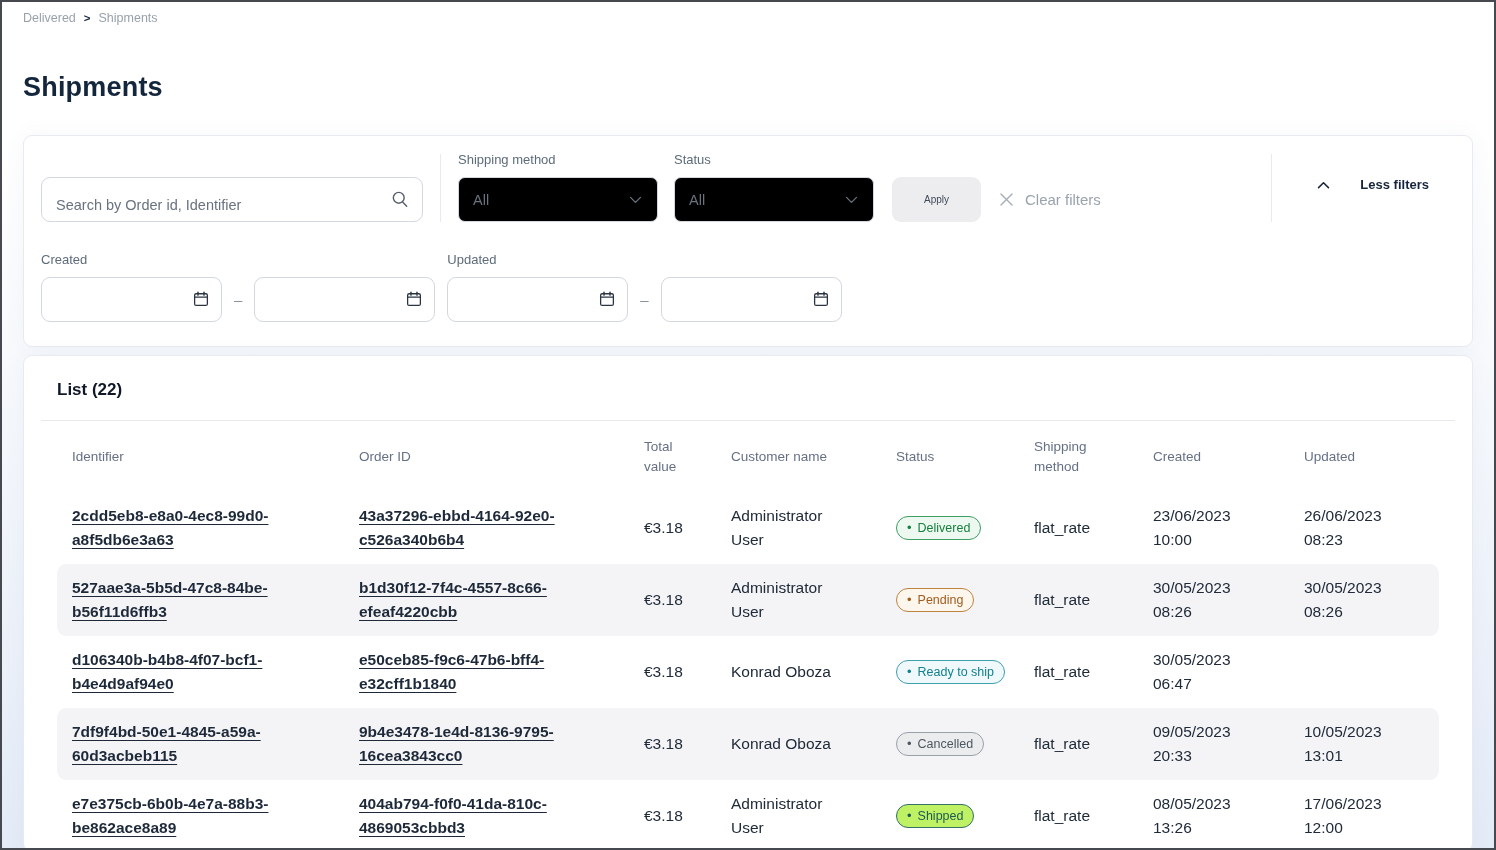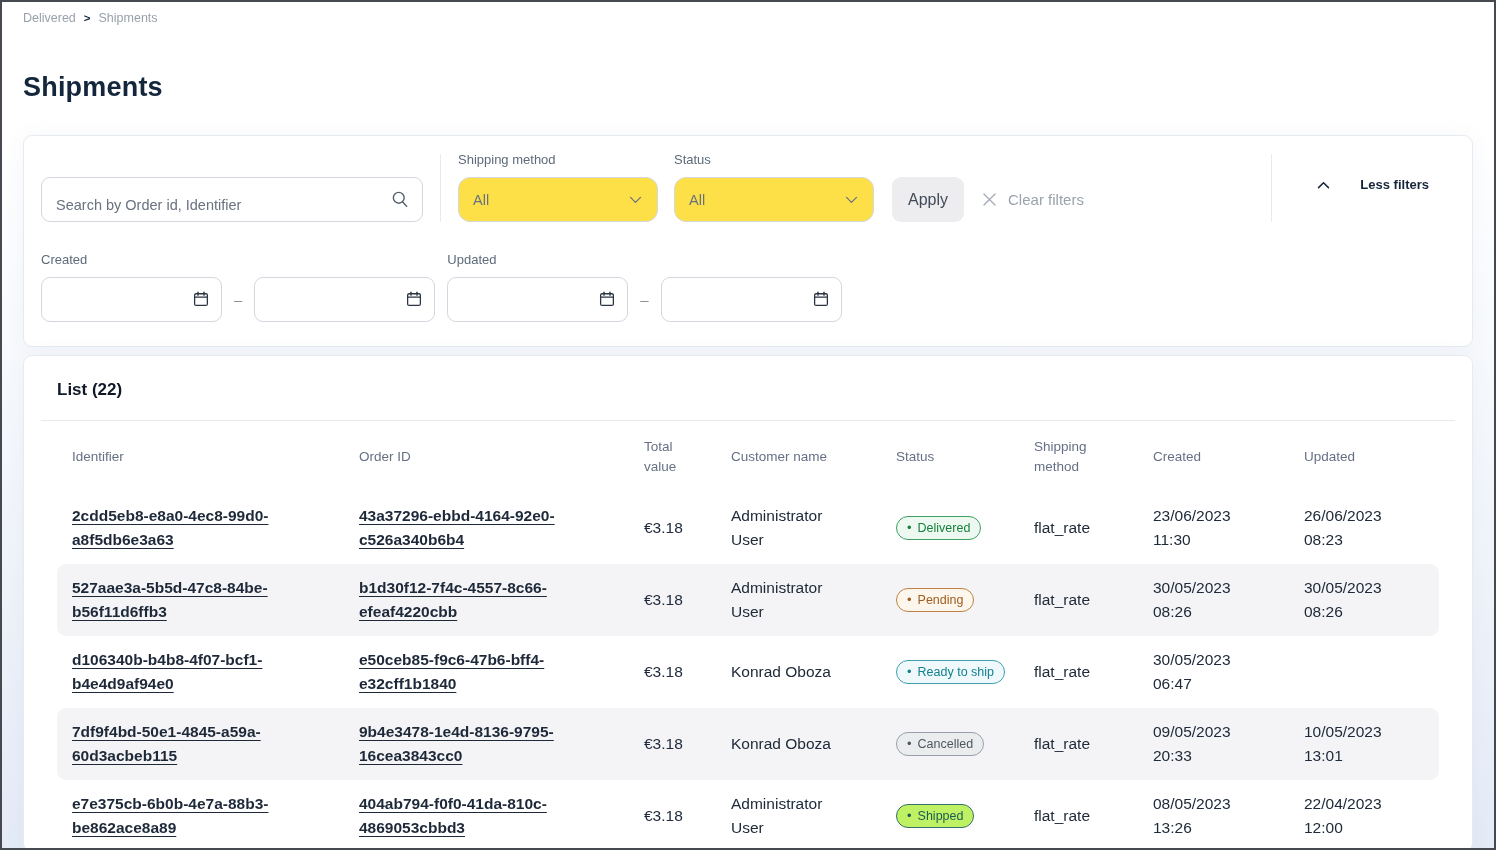--- a/index.html
+++ b/index.html
@@ -27,28 +27,28 @@
   .field-label { font-size: 13px; color: #5d6b7a; margin-bottom: 8px; line-height: 19px; }
   .search-wrap { position: relative; width: 382px; }
   .search-wrap input {
     width: 100%; height: 45px; border: 1px solid #d3d8df; border-radius: 9px;
     padding: 11px 40px 0 14px; font-size: 14.5px; font-family: inherit; color:#1d2939; outline: none; background:#fff;
   }
   .search-wrap input::placeholder { color: #69727e; }
   .search-wrap .icon { position:absolute; right: 13px; top: 12px; }
   .vdivider { width: 1px; background: #e7eaf0; align-self: stretch; margin: 4px 17px 0; }
   .selectbox {
-    width: 200px; height: 45px; border: 1px solid #d3d8df; border-radius: 12px; background:#fde047;
+    width: 200px; height: 45px; border: 1px solid #d3d8df; border-radius: 7px; background:#000000;
     display:flex; align-items:center; justify-content:space-between; padding: 0 13px 0 14px;
     font-size: 14.5px; color:#69727e; cursor: pointer;
   }
   .fgroup + .fgroup { margin-left: 16px; }
   .btn-apply {
-    height: 45px; margin-left: 18px; padding: 0 16px; border: none; border-radius: 9px;
-    background: #ededef; color: #404b59; font-size: 16px; font-family: inherit; cursor: pointer;
+    height: 45px; margin-left: 18px; padding: 0 32px; border: none; border-radius: 9px;
+    background: #ededef; color: #404b59; font-size: 10px; font-family: inherit; cursor: pointer;
   }
   .btn-clear {
     height: 45px; margin-left: 16px; display:flex; align-items:center; gap: 9px;
     background: none; border: none; color: #9aa3ad; font-size: 15px; font-family: inherit; cursor: pointer;
   }
   .spacer { flex: 1; }
   .btn-less {
     height: 45px; margin: 0 26px 0 26px; display:flex; gap: 28px;
     background:none; border:none; color:#16243c; font-size: 13px; font-weight: 700; font-family: inherit; cursor:pointer;
   }
@@ -231,21 +231,21 @@
 
   <div class="tgrid trow">
     <div class="id-cell"><a>2cdd5eb8-e8a0-4ec8-99d0-a8f5db6e3a63</a></div>
     <div class="id-cell"><a>43a37296-ebbd-4164-92e0-c526a340b6b4</a></div>
     <div>€3.18</div>
     <div class="customer">Administrator User</div>
     <div><span class="badge" style="color: rgb(23, 128, 61); border-color: rgb(63, 158, 99); background: rgb(237, 249, 240);">Delivered</span></div>
     <div>flat_rate</div>
     <div class="dt">
         <div>23/06/2023</div>
-        <div>11:30</div>
+        <div>10:00</div>
       </div>
     <div class="dt">
         <div>26/06/2023</div>
         <div>08:23</div>
       </div>
   </div>
 
   <div class="tgrid trow">
     <div class="id-cell"><a>527aae3a-5b5d-47c8-84be-b56f11d6ffb3</a></div>
     <div class="id-cell"><a>b1d30f12-7f4c-4557-8c66-efeaf4220cbb</a></div>
@@ -298,17 +298,17 @@
     <div class="id-cell"><a>404ab794-f0f0-41da-810c-4869053cbbd3</a></div>
     <div>€3.18</div>
     <div class="customer">Administrator User</div>
     <div><span class="badge" style="color: rgb(31, 90, 84); border-color: rgb(53, 111, 104); background: #bef264;">Shipped</span></div>
     <div>flat_rate</div>
     <div class="dt">
         <div>08/05/2023</div>
         <div>13:26</div>
       </div>
     <div class="dt">
-        <div>22/04/2023</div>
+        <div>17/06/2023</div>
         <div>12:00</div>
       </div>
   </div>
 </section>
 
 </body></html>

